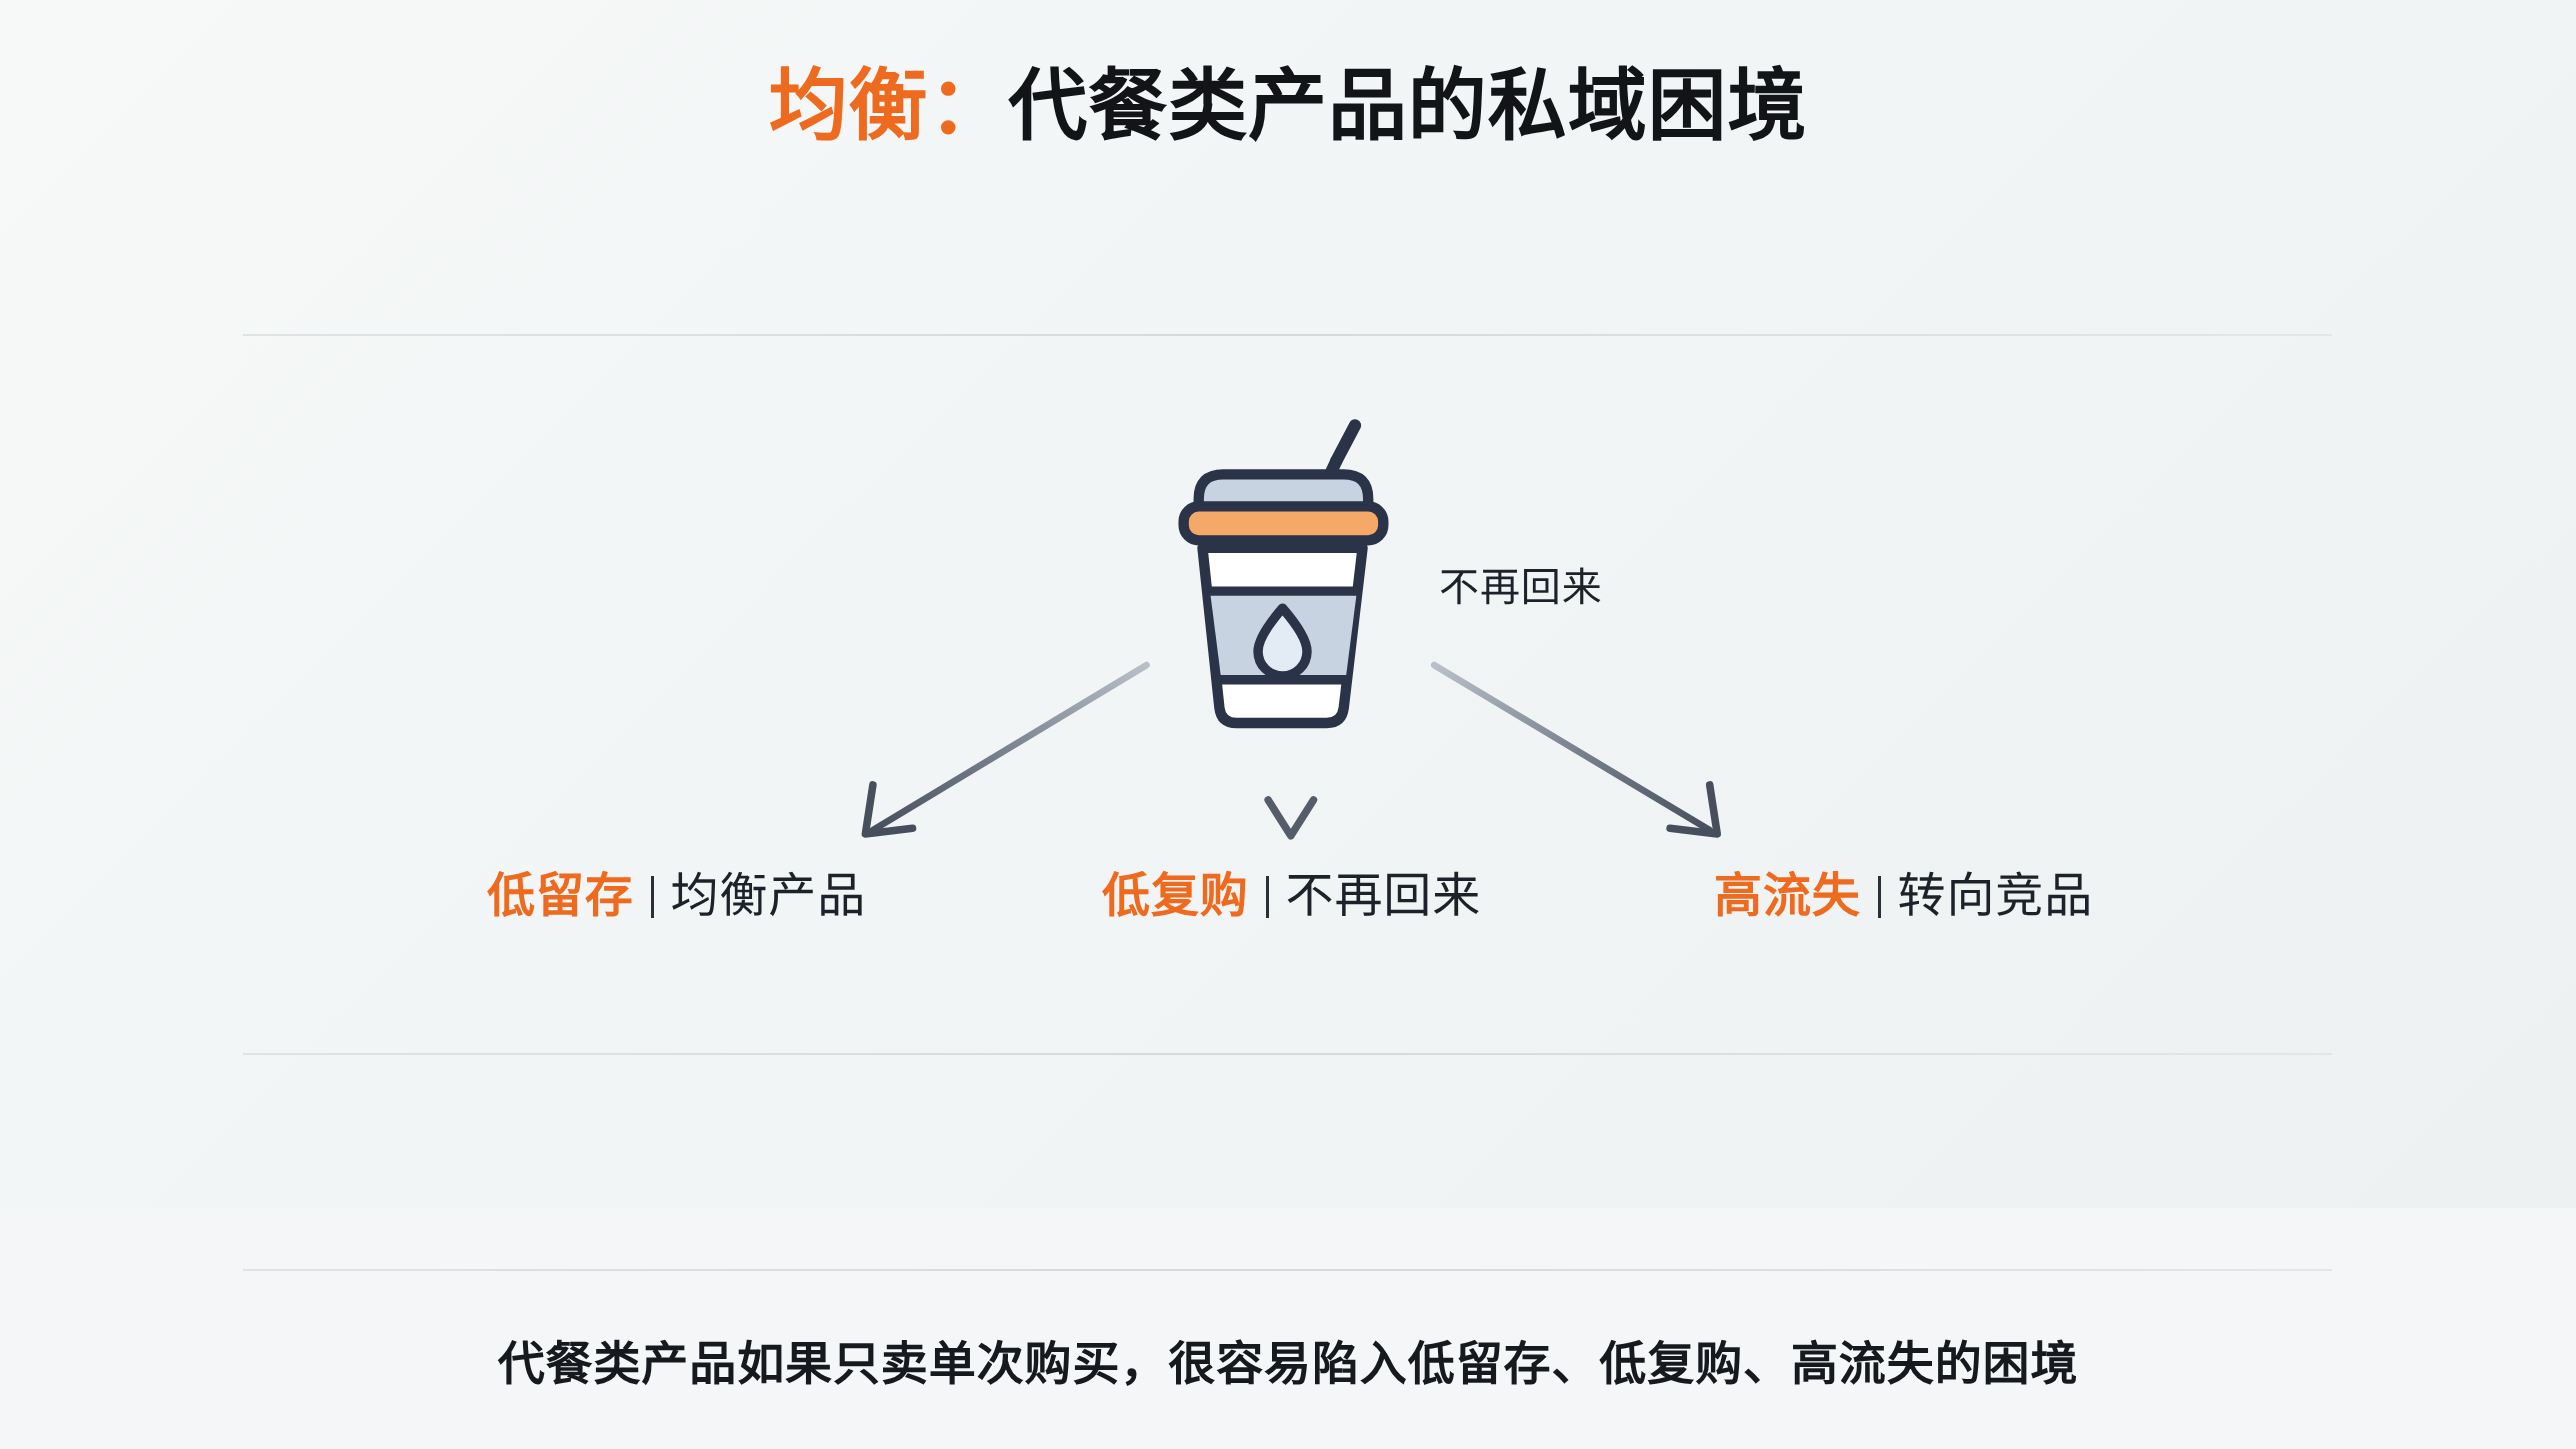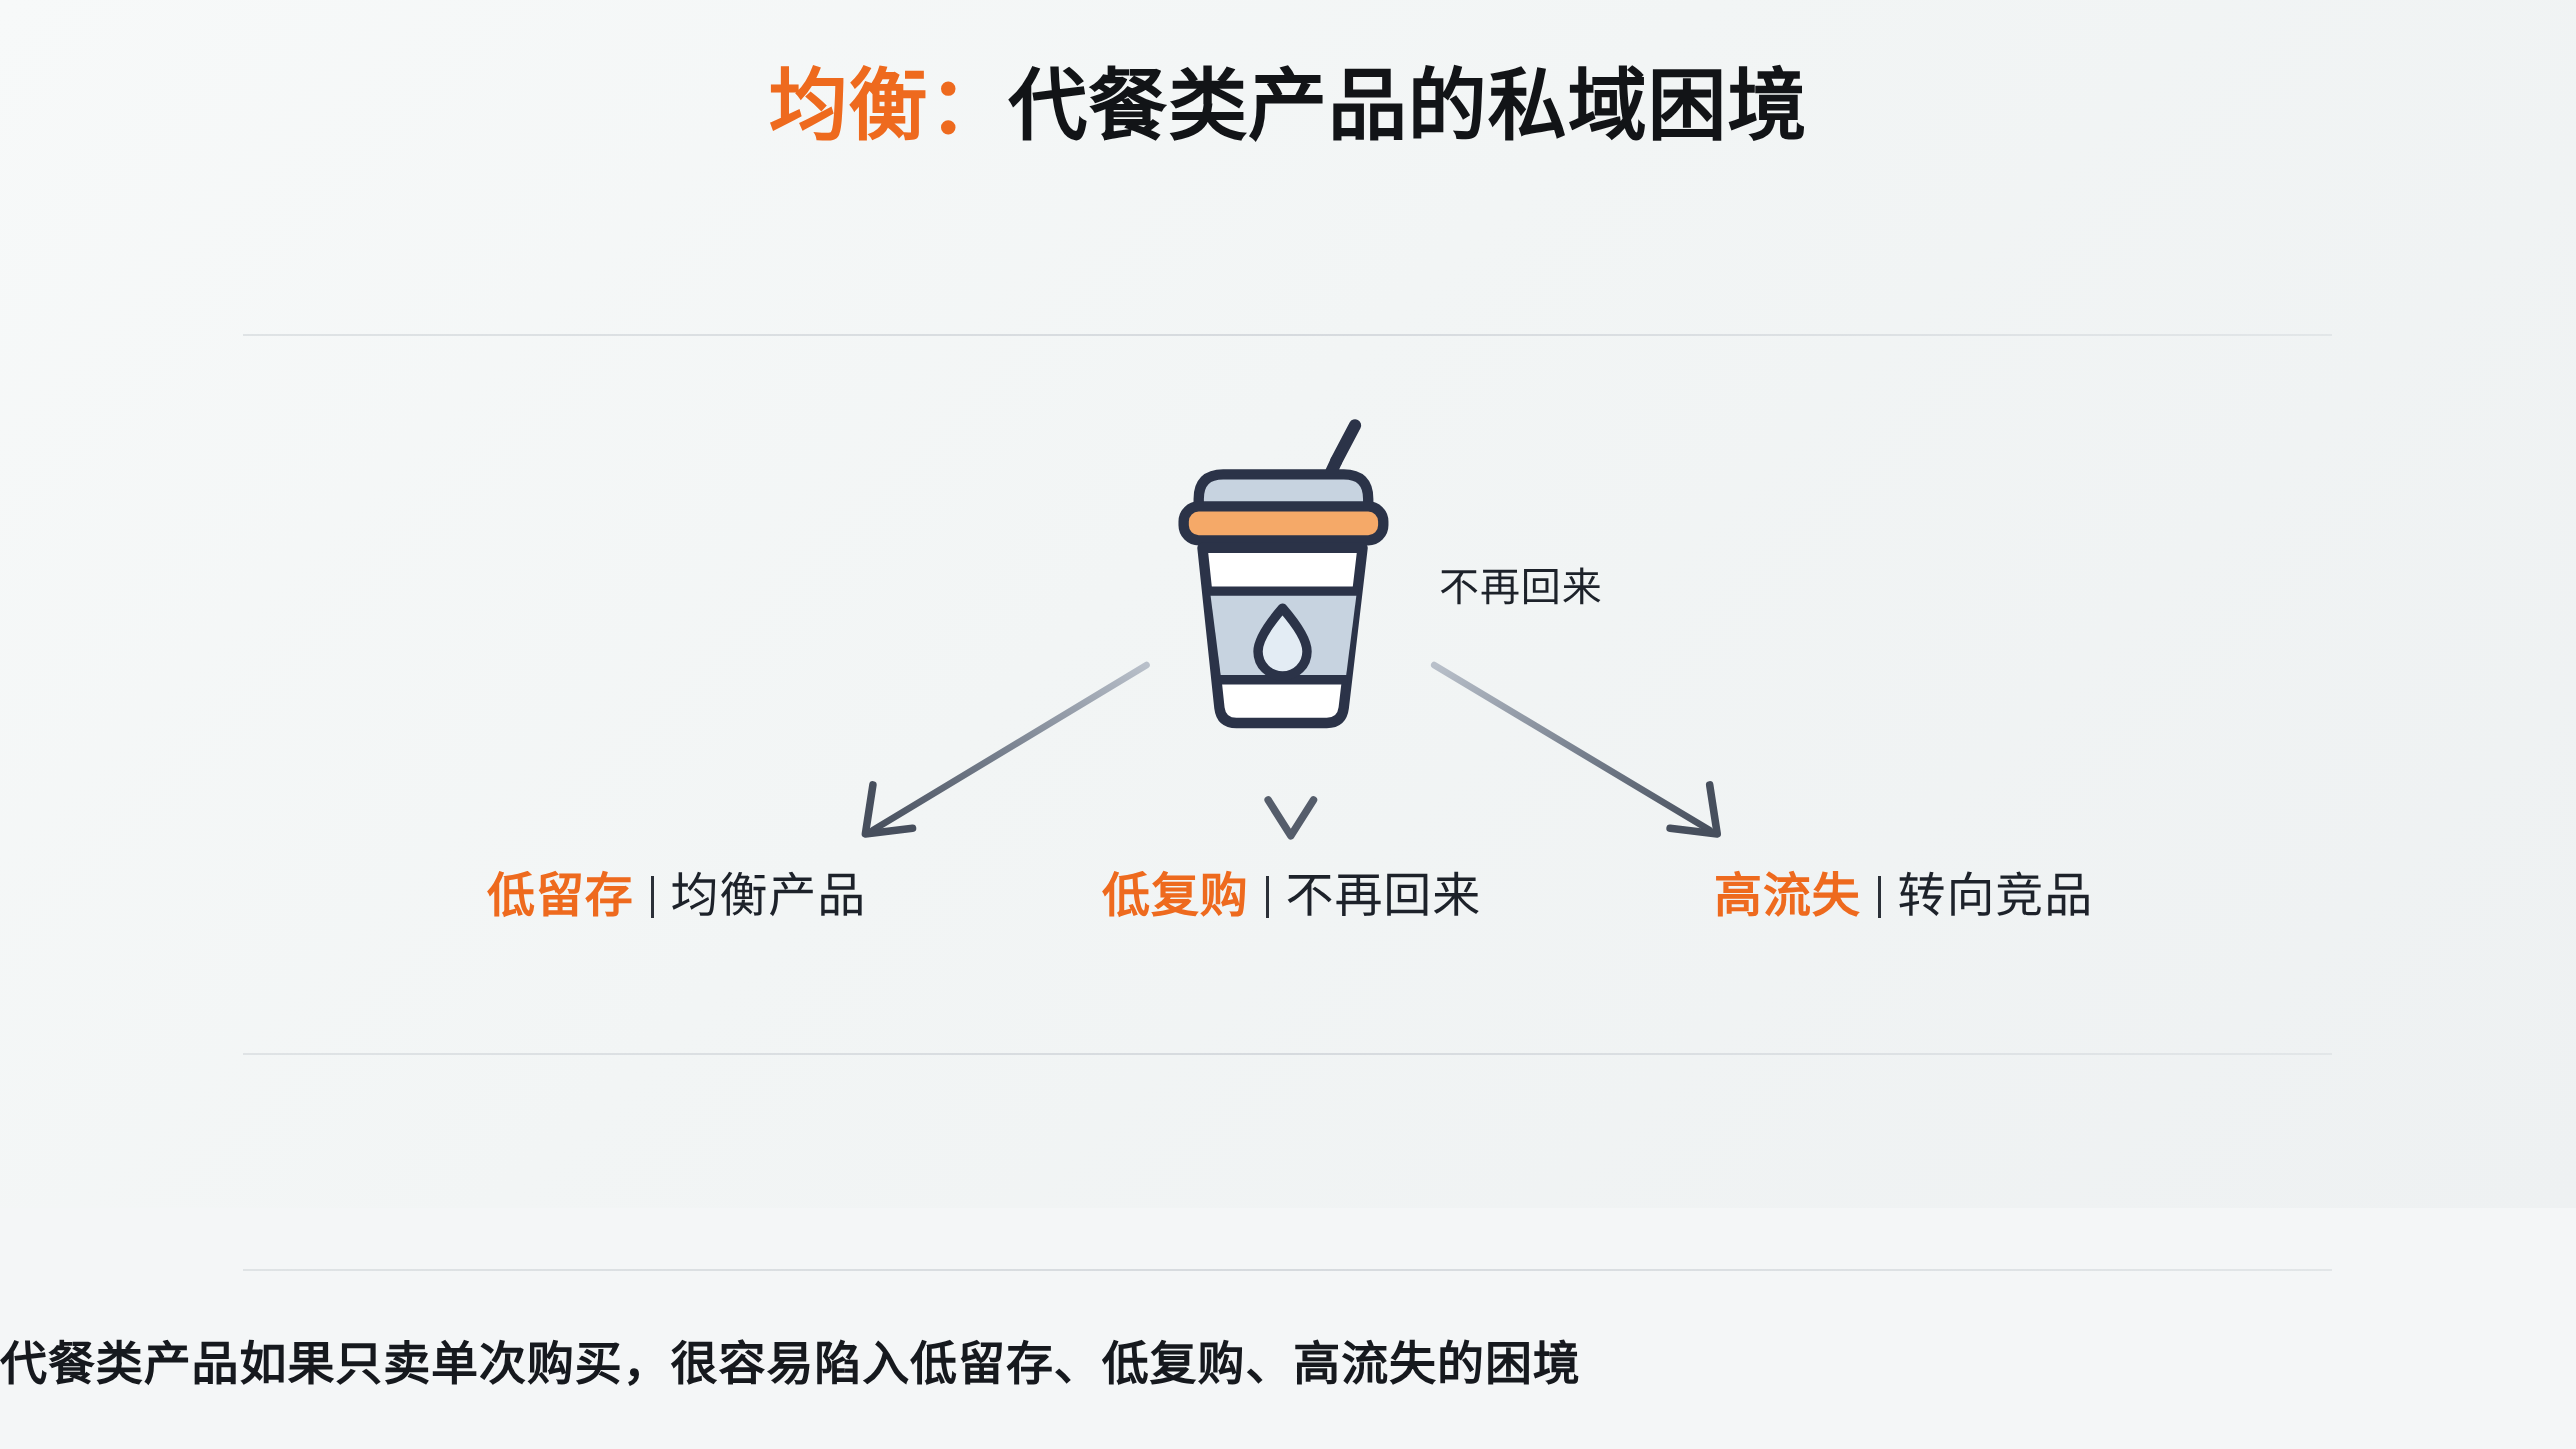--- a/index.html
+++ b/index.html
@@ -176,21 +176,21 @@
     font-weight: 500;
     letter-spacing: 0.5px;
   }
 
   
   .footer {
     position: absolute;
     top: 1325px;
     left: 0;
     width: 2576px;
-    text-align: left;
+    text-align: center;
   }
   .footer-text {
     font-size: 47px;
     font-weight: 700;
     color: #16191e;
     letter-spacing: 0.9px;
     white-space: nowrap;
   }
 </style>
 </head>

